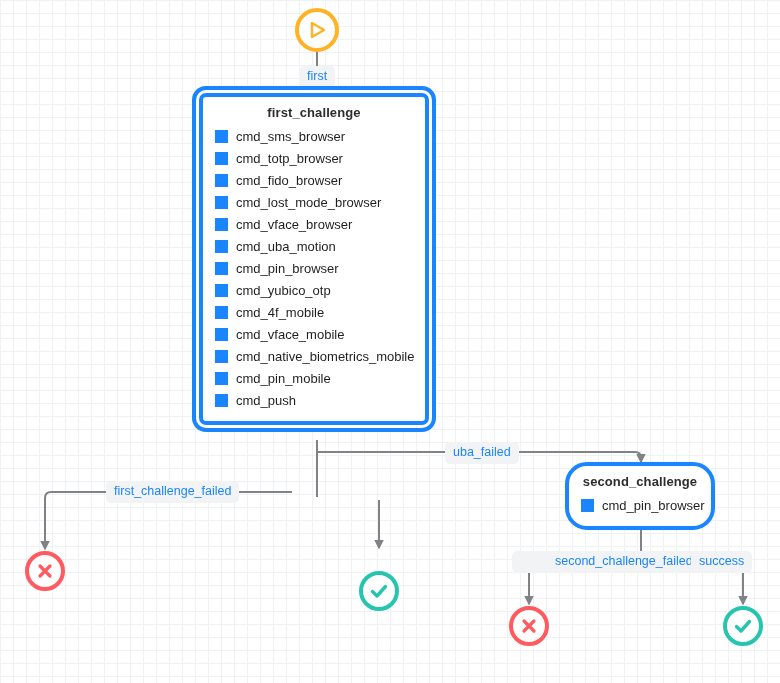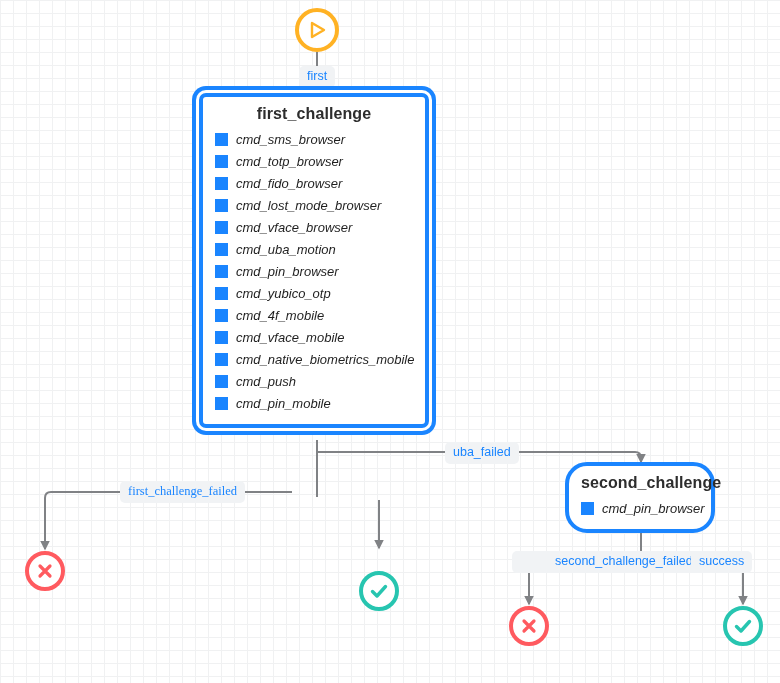--- a/index.html
+++ b/index.html
@@ -77,21 +77,21 @@
     border: 4px solid #1A85FF;
     border-radius: 22px;
     padding: 8px 12px 10px 12px;
   }
   .challenge-node.selected {
     border-radius: 7px;
     box-shadow: 0 0 0 3px #ffffff, 0 0 0 7px #1A85FF;
   }
   .node-title {
     text-align: center;
-    font-size: 16px;
+    font-size: 13px;
     font-weight: bold;
     color: #2d2d2d;
     margin-bottom: 5px;
     letter-spacing: 0.1px;
   }
   .node-item {
     display: flex;
     align-items: center;
     height: 22px;
     font-size: 13px;
@@ -99,21 +99,20 @@
   }
   .item-swatch {
     width: 13px;
     height: 13px;
     background: #1A85FF;
     margin-right: 8px;
     flex: 0 0 auto;
   }
   .item-label {
     white-space: nowrap;
-    font-style: italic;
   }
 
   
   .edge-label {
     position: absolute;
     background: #f1f3f5;
     color: #1A85FF;
     font-size: 12.5px;
     border-radius: 5px;
     padding: 4px 8px;
@@ -200,37 +199,37 @@
     <div class="node-item">
       <span class="item-swatch"></span>
       <span class="item-label">cmd_vface_mobile</span>
     </div>
     <div class="node-item">
       <span class="item-swatch"></span>
       <span class="item-label">cmd_native_biometrics_mobile</span>
     </div>
     <div class="node-item">
       <span class="item-swatch"></span>
+      <span class="item-label">cmd_pin_mobile</span>
+    </div>
+    <div class="node-item">
+      <span class="item-swatch"></span>
       <span class="item-label">cmd_push</span>
-    </div>
-    <div class="node-item">
-      <span class="item-swatch"></span>
-      <span class="item-label">cmd_pin_mobile</span>
     </div>
   </div>
 
   <div class="challenge-node" style="left:565px; top:462px; width:150px;">
     <div class="node-title">second_challenge</div>
     <div class="node-item">
       <span class="item-swatch"></span>
       <span class="item-label">cmd_pin_browser</span>
     </div>
   </div>
 
-  <div class="edge-label" style="left:120px; top:481px;font-family:Liberation Serif, serif;">first_challenge_failed</div>
+  <div class="edge-label" style="left:106px; top:481px;">first_challenge_failed</div>
 
 
   <div class="edge-label" style="left:445px; top:442px;">uba_failed</div>
 
   <div class="edge-label" style="left:512px; top:551px;padding-left:43px;">second_challenge_failed</div>
 
   <div class="edge-label" style="left:691px; top:551px;">success</div>
 
   <div class="terminal-node terminal-fail" style="left:25px; top:551px;">
     <svg width="20" height="20" viewBox="0 0 20 20">

